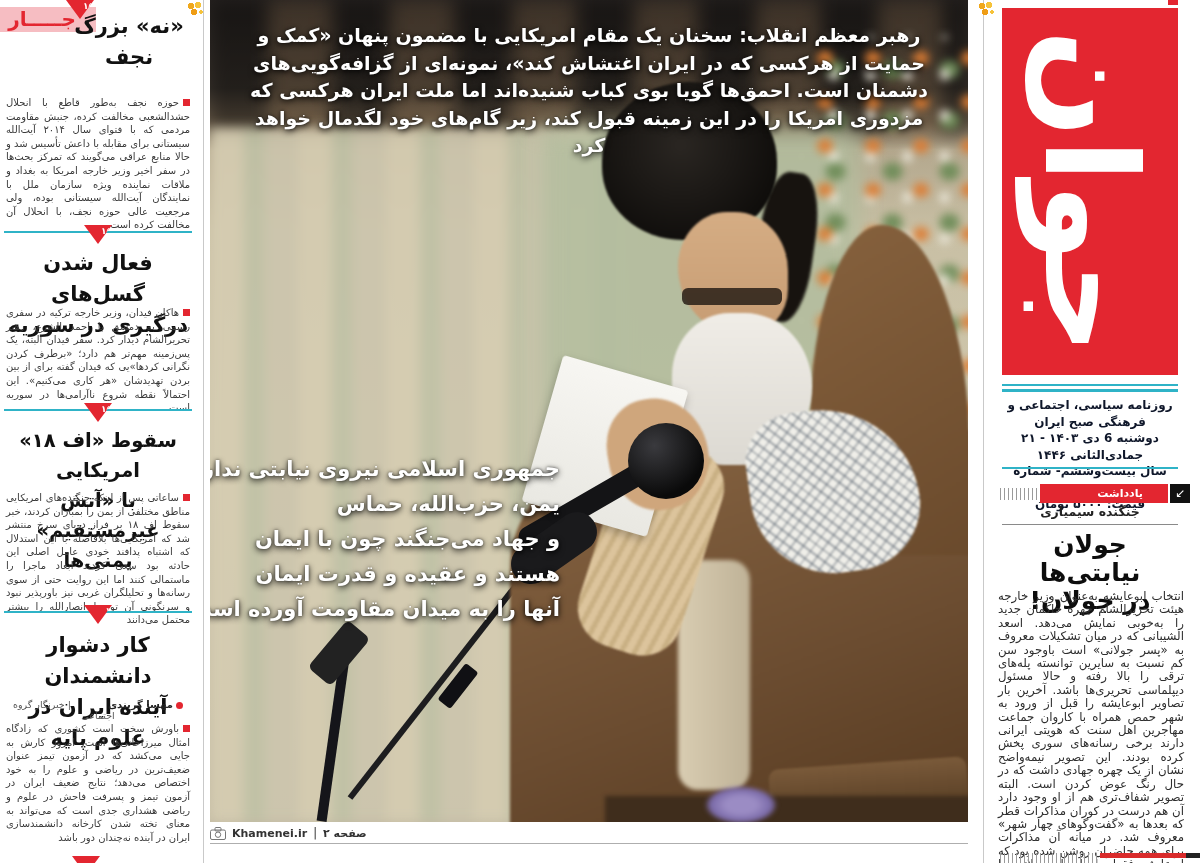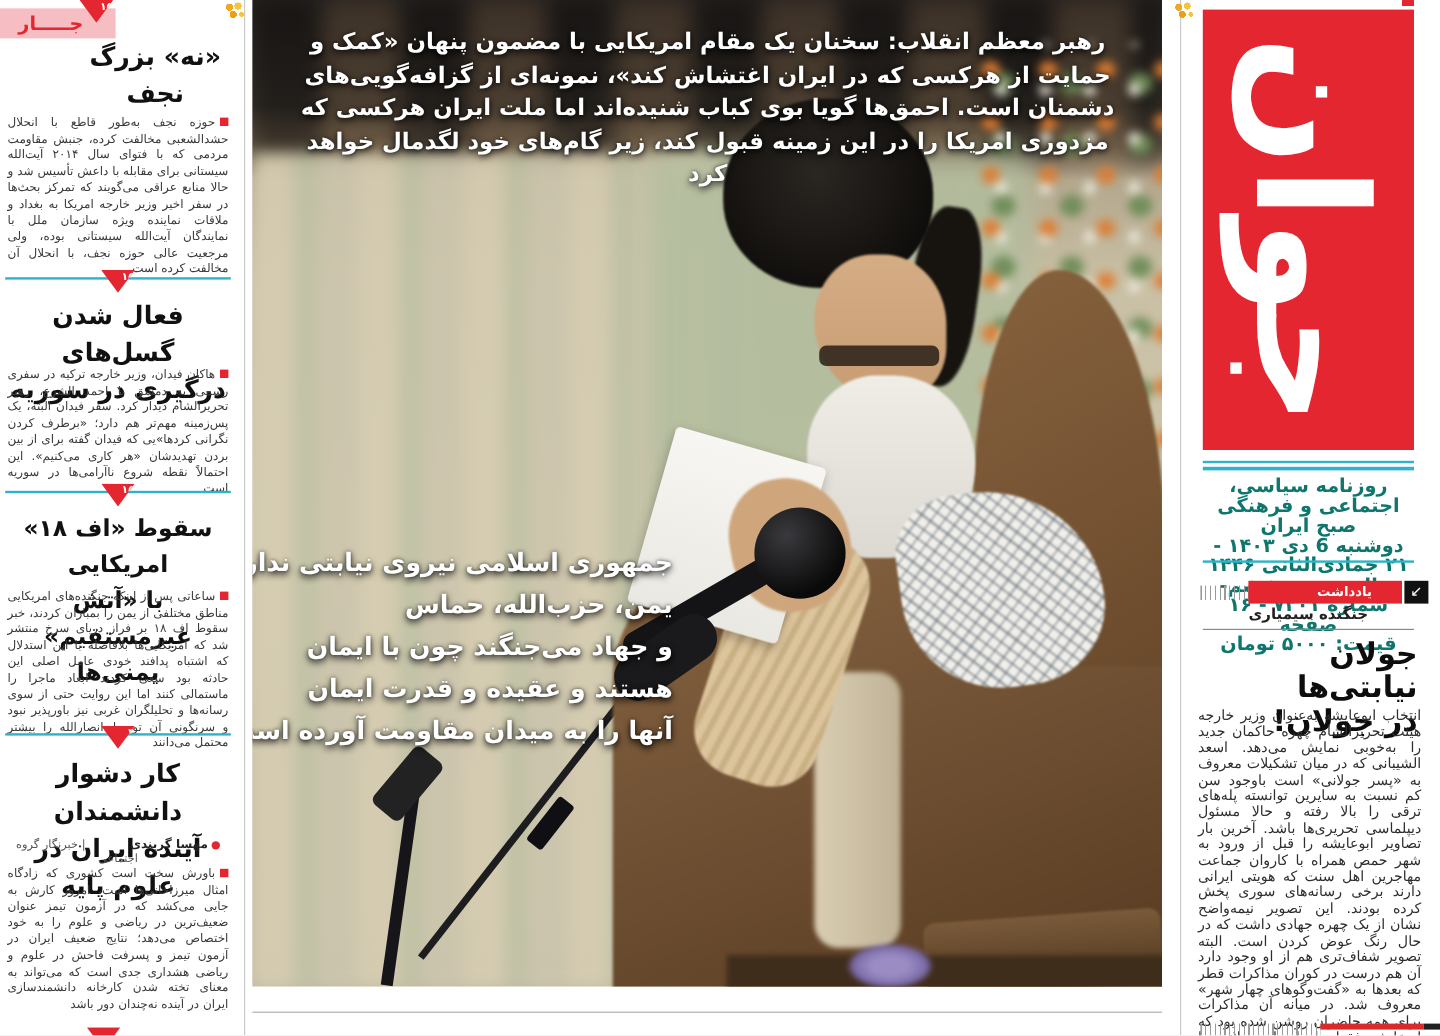--- a/index.html
+++ b/index.html
@@ -20,21 +20,21 @@
       radial-gradient(circle 3px at 8px 10px, #ef9d15 98%, transparent),
       radial-gradient(circle 2px at 15px 10px,#f6c33a 98%, transparent);
   }
 
   
   .leftcol { position:absolute; left:0; top:0; width:196px; height:863px; }
   .corner-banner {
     position:absolute; left:-22px; top:7px; width:118px; height:25px;
     background:#f6bdc2; overflow:hidden; text-align:center;
   }
-  .corner-banner span { color:#e32630; font-weight:bold; font-size:16px; line-height:25px; white-space:nowrap;margin-left:10px; }
+  .corner-banner span { color:#e32630; font-weight:bold; font-size:20px; line-height:25px; white-space:nowrap;margin-left:10px; }
   .tri {
     position:relative; width:28px; height:19px; background:#e32630;
     clip-path:polygon(0 0,100% 0,50% 100%);
     color:#fff; font-size:9px; font-weight:bold; line-height:13px;
   }
   .tri-top { position:absolute; left:66px; top:0; }
   .sep { position:absolute; left:4px; right:4px; height:22px; }
   .sep .line { position:absolute; top:7px; left:0; right:0; height:2px; background:#2fb3c7; }
   .sep .tri { position:absolute; left:50%; top:1px; transform:translateX(-50%); }
   .ltitle { position:absolute; left:4px; right:4px; text-align:center;
@@ -133,32 +133,32 @@
   .caption b { font-size:11px; }
   .cap-line { position:absolute; left:210px; top:843px; width:758px; height:1px; background:#aeaeae; }
 
   
   .logo-box { position:absolute; left:1002px; top:8px; width:176px; height:367px; background:#e32630;
      display:flex; align-items:center; justify-content:center; overflow:hidden; }
   .logo-box .t { transform:rotate(90deg); color:#fff; font-weight:bold; font-size:128px;
      line-height:1; white-space:nowrap; letter-spacing:-6px; }
   .cyan { position:absolute; left:1002px; width:176px; background:#2fb3c7; }
   .pubinfo { position:absolute; left:999px; top:397px; width:182px; text-align:center;
-     font-size:16px; line-height:16.5px; font-weight:bold; color:#0f766e; }
+     font-size:12px; line-height:16.5px; font-weight:bold; color:#0f172a; }
   .note-row { position:absolute; left:1000px; top:484px; width:190px; height:19px; }
   .note-row .hatch { position:absolute; left:0; top:4px; width:88px; height:12px;
      background:repeating-linear-gradient(90deg,#9a9a9a 0 1px, transparent 1px 4px); }
   .note-badge { position:absolute; right:22px; top:0; height:19px; background:#e32630;
      color:#fff; font-size:11px; font-weight:bold; line-height:19px; padding:0 25px;margin-left:40px; }
   .note-arrowbox { position:absolute; right:0; top:0; width:20px; height:19px; background:#111;
      color:#fff; text-align:center; line-height:19px; font-size:12px; }
   .note-author { position:absolute; left:1000px; top:504px; width:180px; text-align:center;
      font-size:12.5px; font-weight:bold; color:#222; }
   .note-hr { position:absolute; left:1002px; top:524px; width:176px; height:1px; background:#8a8a8a; }
-  .note-title { position:absolute; left:999px; top:531px; width:182px; text-align:right;
+  .note-title { position:absolute; left:999px; top:531px; width:182px; text-align:center;
      font-size:25px; line-height:28px; font-weight:bold; color:#0d0d0d; }
   .note-body { position:absolute; left:998px; top:590px; width:186px;
      font-size:11.8px; line-height:13.4px; text-align:justify; color:#2e2e2e; }
 
   .br-hatch { position:absolute; left:1000px; top:853px; width:100px; height:10px;
      background:repeating-linear-gradient(90deg,#9a9a9a 0 1px, transparent 1px 4px); }
   .br-red { position:absolute; left:1100px; top:853px; width:86px; height:5px; background:#d92b2b; }
   .br-black { position:absolute; left:1186px; top:853px; width:14px; height:5px; background:#222; }
   .tr-red { position:absolute; left:1168px; top:0; width:10px; height:5px; background:#e32630; }
 </style>
@@ -167,21 +167,21 @@
 
 <div id="page">
 
   <div class="leftcol">
 
     <div class="corner-banner">
       <span>جـــــار</span>
     </div>
     <div class="tri tri-top">۱۵</div>
 
-    <div class="ltitle" style="top:32px;">
+    <div class="ltitle" style="top:11px;">
       <span class="shift">«نه» بزرگ نجف</span>
     </div>
     <div class="lbody" style="top:96px;">
       <span class="bullet"></span><span>حوزه نجف به‌طور قاطع با انحلال حشدالشعبی مخالفت کرده، جنبش مقاومت مردمی که با فتوای سال ۲۰۱۴ آیت‌الله سیستانی برای مقابله با داعش تأسیس شد و حالا منابع عراقی می‌گویند که تمرکز بحث‌ها در سفر اخیر وزیر خارجه امریکا به بغداد و ملاقات نماینده ویژه سازمان ملل با نمایندگان آیت‌الله سیستانی بوده، ولی مرجعیت عالی حوزه نجف، با انحلال آن مخالفت کرده است</span>
     </div>
 
     <div class="sep" style="top:224px;">
       <div class="line"></div>
       <div class="tri">۱۵</div>
     </div>
@@ -263,20 +263,30 @@
     <div class="ph-lead">رهبر معظم انقلاب: سخنان یک مقام امریکایی با مضمون پنهان «کمک و حمایت از هرکسی که در ایران اغتشاش کند»، نمونه‌ای از گزافه‌گویی‌های دشمنان است. احمق‌ها گویا بوی کباب شنیده‌اند اما ملت ایران هرکسی که مزدوری امریکا را در این زمینه قبول کند، زیر گام‌های خود لگدمال خواهد کرد</div>
     <div class="ph-quote">
       <span>جمهوری اسلامی نیروی نیابتی ندارد</span><br>
       <span>یمن، حزب‌الله، حماس</span><br>
       <span>و جهاد می‌جنگند چون با ایمان</span><br>
       <span>هستند و عقیده و قدرت ایمان</span><br>
       <span>آنها را به میدان مقاومت آورده است</span>
     </div>
   </div>
 
+  <div class="caption">
+    <svg width="16" height="13" viewBox="0 0 16 13">
+      <rect x="0.5" y="3" width="15" height="9.5" rx="1.5" fill="none" stroke="#777"></rect>
+      <rect x="5" y="0.5" width="6" height="3.5" rx="1" fill="none" stroke="#777"></rect>
+      <circle cx="8" cy="7.7" r="2.7" fill="none" stroke="#777"></circle>
+    </svg>
+    <b>Khamenei.ir</b>
+    <span>|</span>
+    <b dir="rtl">صفحه ۲</b>
+  </div>
   <div class="cap-line"></div>
 
   <div class="tr-red"></div>
 
   <div class="logo-box">
     <div class="t">جوان</div>
   </div>
   <div class="cyan" style="top:384px; height:2px;"></div>
   <div class="cyan" style="top:389px; height:3px;"></div>
 

